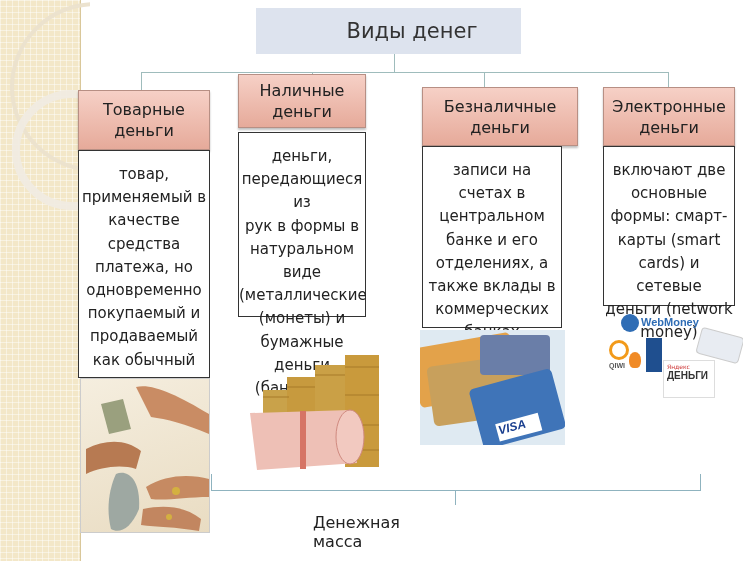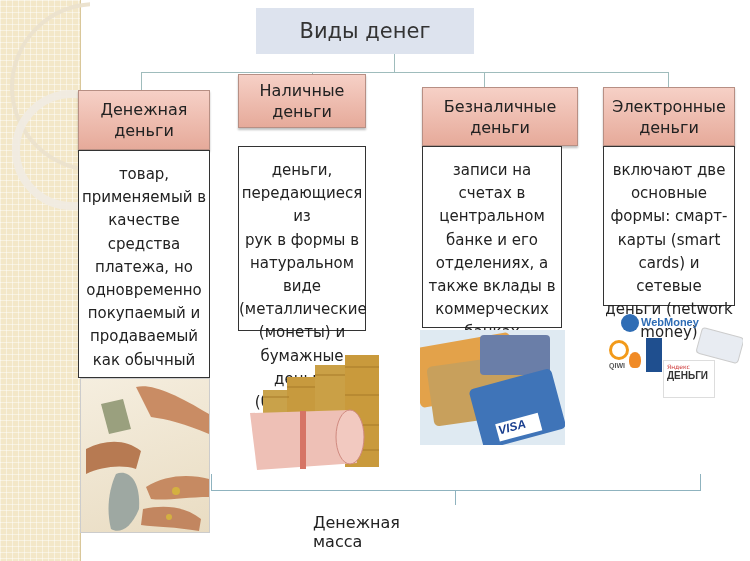--- a/index.html
+++ b/index.html
@@ -3,21 +3,21 @@
 <meta charset="utf-8">
 <style>
   html,body{margin:0;padding:0;}
   body{width:750px;height:561px;position:relative;overflow:hidden;background:#ffffff;font-family:"DejaVu Sans","Liberation Sans",sans-serif;color:#222;}
   .side{position:absolute;left:0;top:0;width:80px;height:561px;
     background-color:#f3e7c8;
     background-image:linear-gradient(rgba(255,255,255,.45) 1px,transparent 1px),linear-gradient(90deg,rgba(255,255,255,.45) 1px,transparent 1px);
     background-size:6px 6px;border-right:1px solid #d9c79a;}
   .arc1{position:absolute;left:10px;top:2px;width:170px;height:170px;border:4px solid rgba(235,225,205,.95);border-radius:50%;box-sizing:border-box;clip-path:inset(0 90px 0 0);}
   .arc2{position:absolute;left:12px;top:90px;width:120px;height:120px;border:8px solid rgba(240,235,225,.95);border-radius:50%;box-sizing:border-box;clip-path:inset(0 52px 0 0);}
-  .title{position:absolute;left:256px;top:8px;width:218px;height:46px;background:#dde3ee;display:flex;align-items:center;justify-content:center;font-size:21px;color:#333;}
+  .title{position:absolute;left:256px;top:8px;width:218px;height:46px;background:#dde3ee;display:flex;align-items:center;justify-content:center;font-size:21px;color:#333;padding-left:47px;}
   .line{position:absolute;background:#9fbcbc;}
   .hdr{position:absolute;height:58px;background:linear-gradient(#f6d0c6,#e6aa9a);border:1px solid #b78f84;box-sizing:border-box;display:flex;align-items:center;justify-content:center;text-align:center;font-size:16px;line-height:21px;color:#222;box-shadow:0 2px 2px rgba(0,0,0,.25);}
   .desc{position:absolute;background:#fff;border:1px solid #333;box-sizing:border-box;text-align:center;font-size:15px;line-height:23.2px;color:#222;padding-top:12px;}
   .pic{position:absolute;overflow:hidden;text-decoration:underline;}
   .brace{position:absolute;border:1px solid #8fb3bf;border-top:none;box-sizing:border-box;}
   .bottom-label{position:absolute;left:313px;top:513px;width:140px;text-align:left;font-size:16px;color:#222;}
 </style>
 </head>
 <body>
 
@@ -31,21 +31,21 @@
 
 <div class="line" style="left:394px;top:54px;width:1px;height:18px;"></div>
 <div class="line" style="left:141px;top:72px;width:528px;height:1px;"></div>
 <div class="line" style="left:141px;top:72px;width:1px;height:18px;"></div>
 <div class="line" style="left:312px;top:72px;width:1px;height:15px;"></div>
 <div class="line" style="left:484px;top:72px;width:1px;height:15px;"></div>
 <div class="line" style="left:668px;top:72px;width:1px;height:15px;"></div>
 
 <div class="hdr" style="left:78px;top:90px;width:132px;height:60px;">
   <div>
-      <div>Денежная</div>
+      <div>Товарные</div>
       <div>деньги</div>
     </div>
 </div>
 <div class="hdr" style="left:238px;top:74px;width:128px;height:54px;">
   <div>
       <div>Наличные</div>
       <div>деньги</div>
     </div>
 </div>
 <div class="hdr" style="left:422px;top:87px;width:156px;height:59px;">
@@ -66,21 +66,21 @@
   <div>применяемый в</div>
   <div>качестве</div>
   <div>средства</div>
   <div>платежа, но</div>
   <div>одновременно</div>
   <div>покупаемый и</div>
   <div>продаваемый</div>
   <div>как обычный</div>
   <div>товар</div>
 </div>
-<div class="desc" style="left:238px;top:146px;width:128px;height:185px;">
+<div class="desc" style="left:238px;top:132px;width:128px;height:185px;">
   <div>деньги,</div>
   <div>передающиеся из</div>
   <div>рук в формы в</div>
   <div>натуральном</div>
   <div>виде</div>
   <div>(металлические</div>
   <div>(монеты) и</div>
   <div>бумажные деньги</div>
   <div>(банкноты))</div>
 </div>

